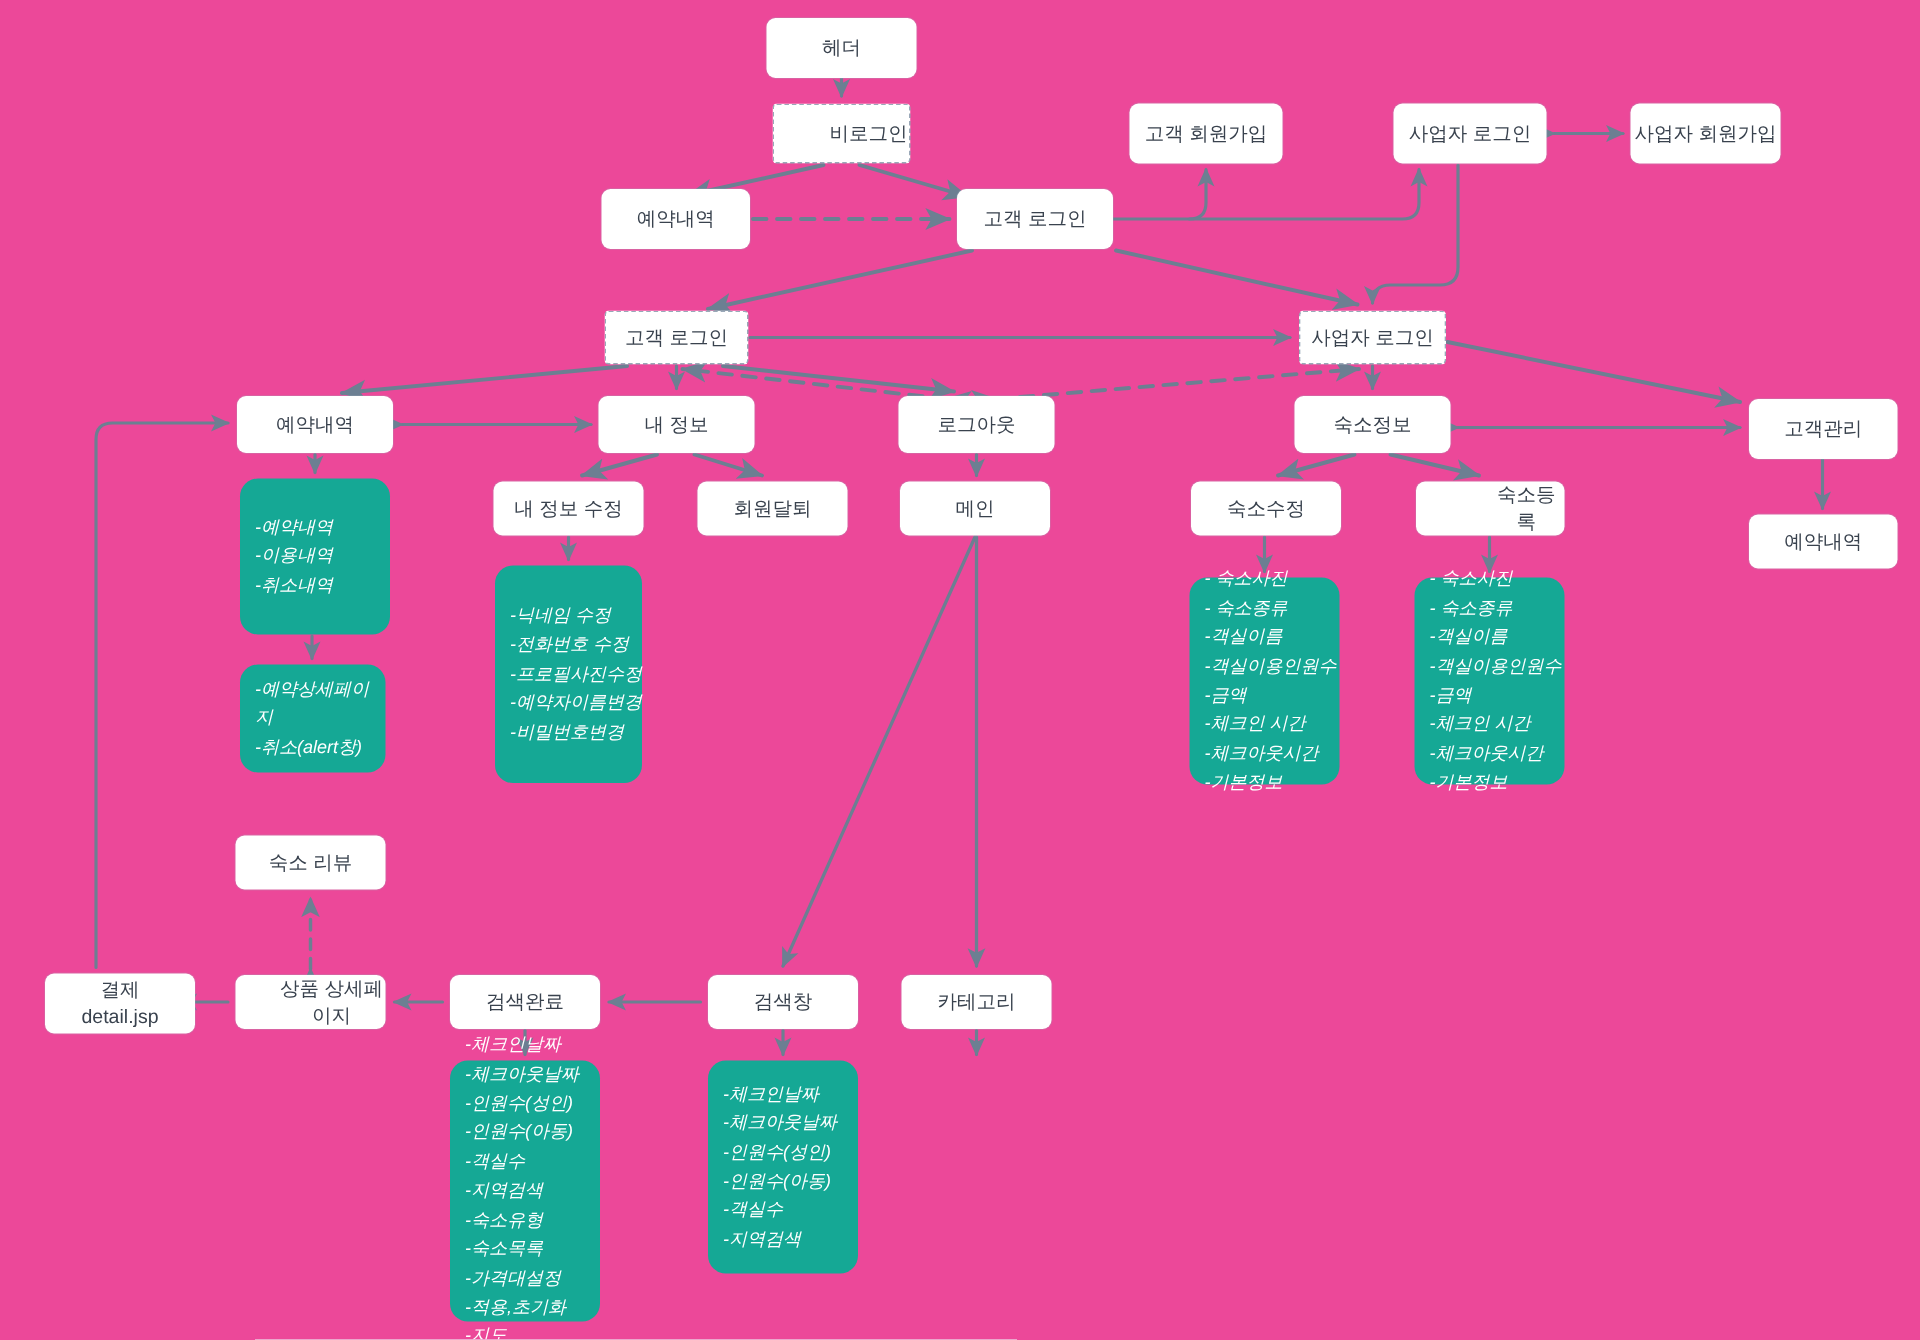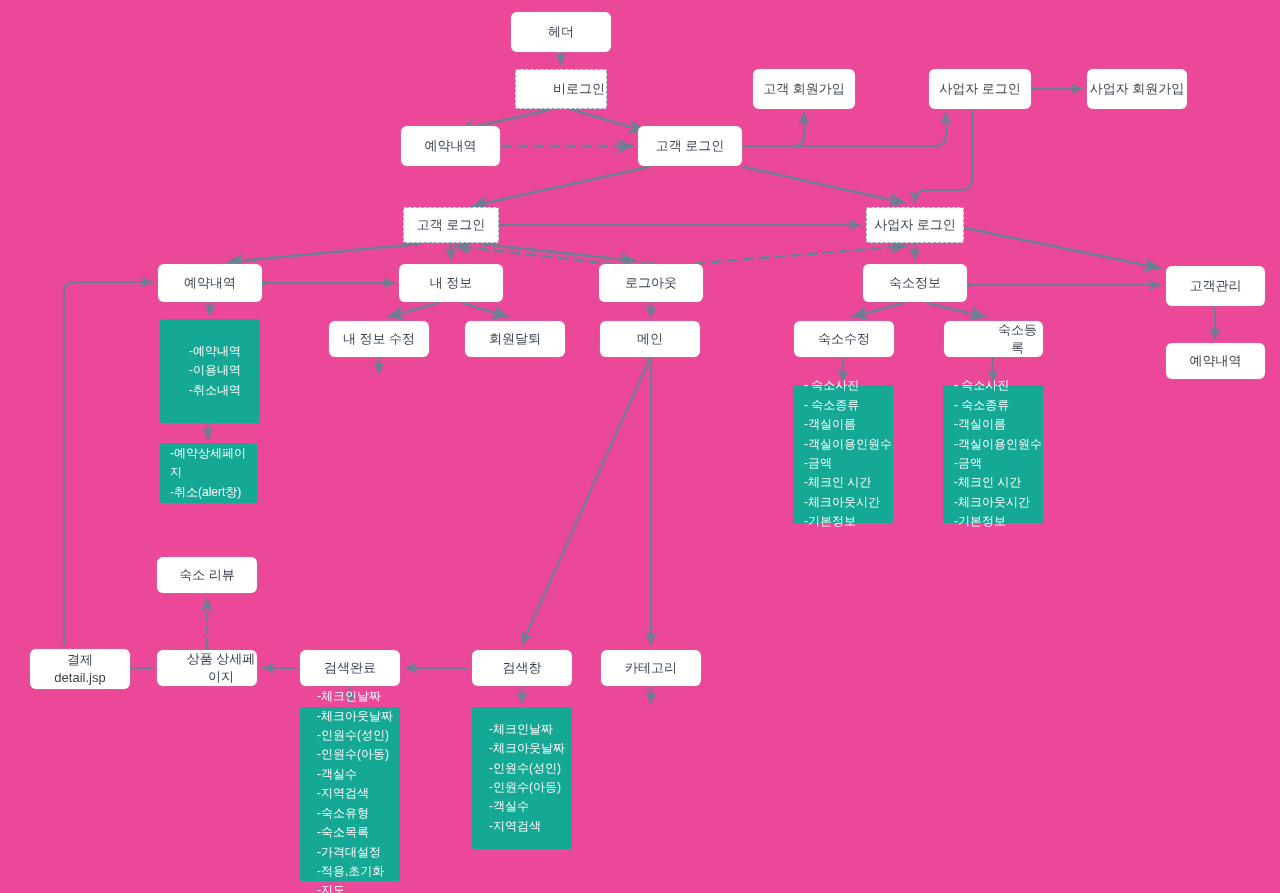--- a/index.html
+++ b/index.html
@@ -41,28 +41,29 @@
   }
   .node.dashed {
     background: #ffffff;
     border: 1.1px dashed #9aa8b8;
     border-radius: 3px;
     color: #39424e;
     font-size: 13px;
   }
   .node.teal {
     background: #15a895;
-    border-radius: 2px;
+    border-radius: 12px;
     color: #ffffff;
     font-size: 12px;
     line-height: 1.62;
     align-items: center;
-    justify-content: center;
+    justify-content: flex-start;
     text-align: left;
     padding-left: 10px;
+    font-style: italic;
   }
   .node.teal .lines {
     white-space: pre-line;
   }
   .node.white .lbl, .node.dashed .lbl {
     white-space: pre-line;
   }
 </style>
 </head>
 <body>
@@ -260,23 +261,30 @@
     </div>
   <div class="node white" style="left:601px;top:650px;width:100px;height:36px;">
       <span class="lbl">카테고리</span>
     </div>
 
   <div class="node teal" style="left:160px;top:319px;width:100px;height:104px;">
       <span class="lines">-예약내역
 -이용내역
 -취소내역</span>
     </div>
-  <div class="node teal" style="left:160px;top:443px;width:97px;height:60px;">
+  <div class="node teal" style="left:160px;top:443px;width:97px;height:72px;">
       <span class="lines">-예약상세페이지
 -취소(alert창)</span>
+    </div>
+  <div class="node teal" style="left:330px;top:377px;width:98px;height:145px;">
+      <span class="lines">-닉네임 수정
+-전화번호 수정
+-프로필사진수정
+-예약자이름변경
+-비밀번호변경</span>
     </div>
   <div class="node teal" style="left:793px;top:385px;width:100px;height:138px;">
       <span class="lines">- 숙소사진
 - 숙소종류
 -객실이름
 -객실이용인원수
 -금액
 -체크인 시간
 -체크아웃시간
 -기본정보</span>

